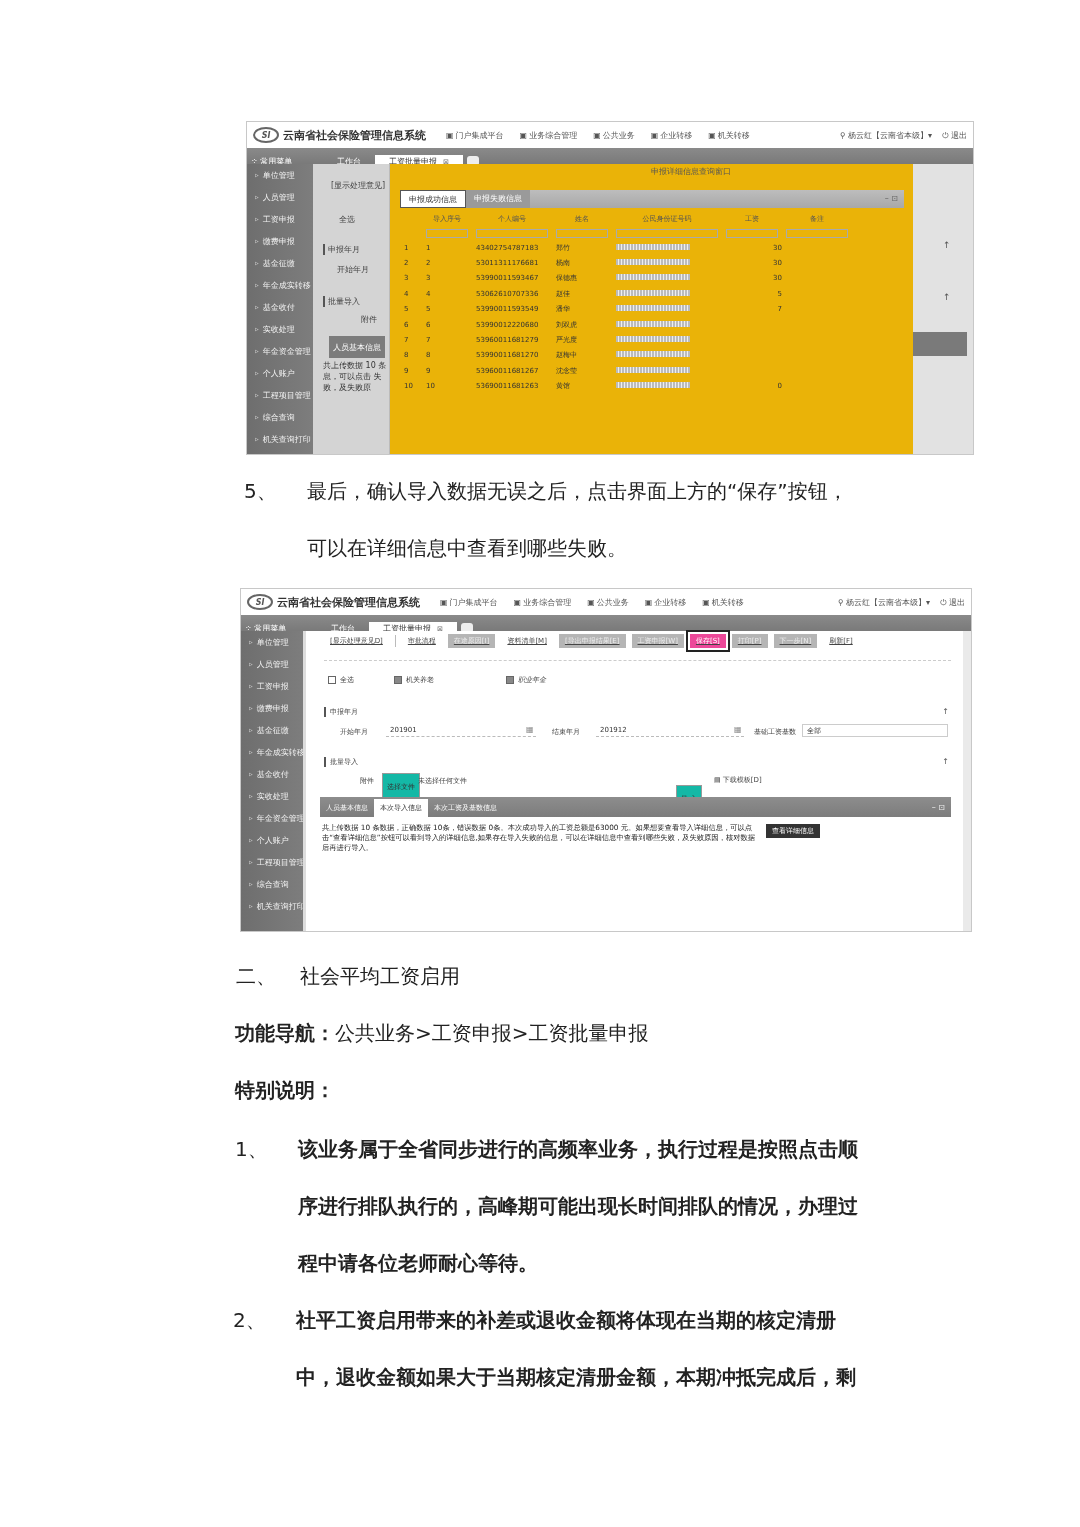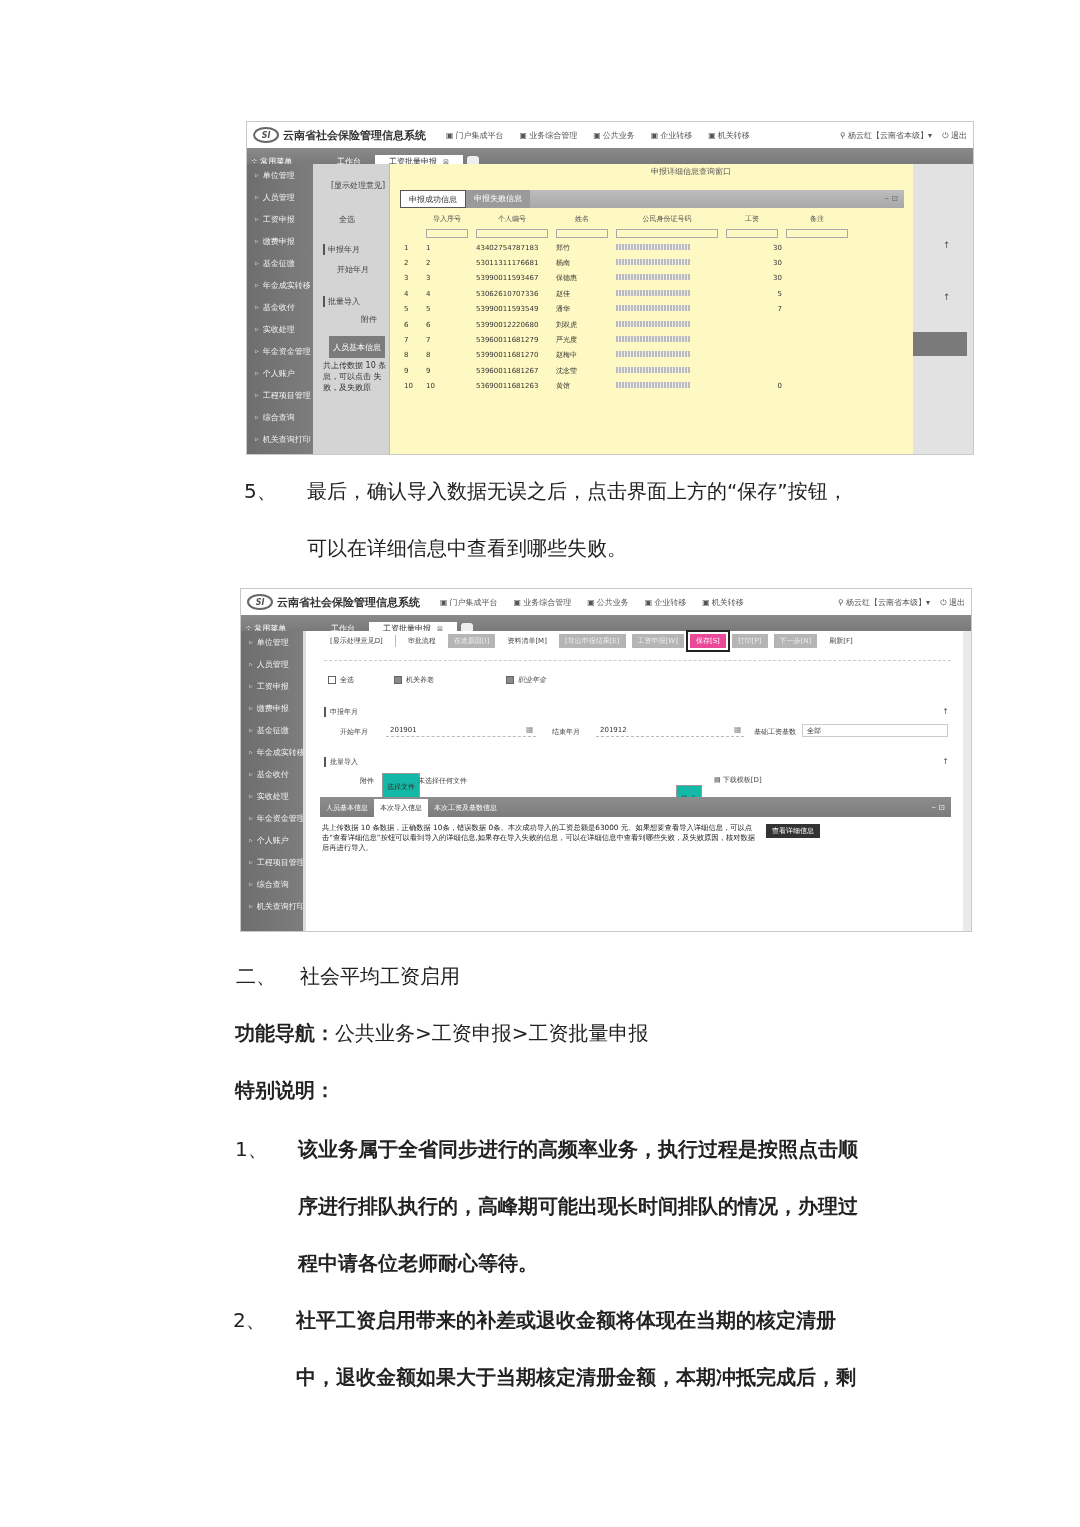--- a/index.html
+++ b/index.html
@@ -22,21 +22,21 @@
   .sidebar { position: absolute; left: 0; top: 42px; bottom: 0; width: 66px; background: linear-gradient(90deg,#6e6e6e,#7d7d7d); }
   .sidebar .item { height: 22px; font-size: 8px; color: #f2f2f2; display: flex; align-items: center; padding-left: 8px; white-space: nowrap; overflow: hidden; font-family: Liberation Mono, monospace; }
   .sidebar .item::before { content: "▷"; font-size: 6px; margin-right: 4px; color: #ddd; }
 
   
   #shot1 { left: 246px; top: 121px; width: 728px; height: 334px; }
   .bgpanel1 { position: absolute; left: 66px; top: 42px; width: 76px; bottom: 0; background: #d4d4d4; }
   .bgpanel1 .f { position: absolute; font-size: 8px; color: #444; }
   .bgpanel1 .btnlike { position: absolute; left: 16px; top: 172px; width: 56px; height: 22px; background: #7c7c7c; color: #fff; font-size: 8px; display: flex; align-items: center; justify-content: center; }
   .bgpanel1 .msg { position: absolute; left: 10px; top: 196px; width: 66px; font-size: 8px; line-height: 11px; color: #333; overflow: hidden; }
-  .modal { position: absolute; left: 142px; top: 42px; width: 604px; bottom: 0; background: #fef9c3; border-left: 1px solid #bbb; border-right: 1px solid #bbb; }
+  .modal { position: absolute; left: 142px; top: 42px; width: 604px; bottom: 0; background: #eab308; border-left: 1px solid #bbb; border-right: 1px solid #bbb; }
   .modal-title { position: absolute; left: 0; right: 0; top: 2px; text-align: center; font-size: 8px; color: #555; }
   .modal-close { position: absolute; right: 4px; top: 1px; width: 20px; height: 10px; background: #ccc; }
   .subtabs { position: absolute; left: 10px; top: 26px; width: 504px; height: 18px; background: linear-gradient(#bdbdbd,#a8a8a8); display: flex; }
   .subtabs .st { font-size: 8px; line-height: 18px; padding: 0 8px; color: #fff; }
   .subtabs .st.active { background: #fff; color: #333; border: 1px solid #555; }
   .subtabs .st.dim { background: #9a9a9a; }
   .subtabs .tools { margin-left: auto; font-size: 8px; color: #666; padding-right: 6px; line-height: 18px; }
   .grid1 { position: absolute; left: 10px; top: 48px; width: 500px; font-size: 7px; color: #333; }
   .grid1 .hdr, .grid1 .flt, .grid1 .row { display: grid; grid-template-columns: 22px 50px 80px 60px 110px 60px 70px; align-items: center; }
   .grid1 .hdr { height: 14px; color: #555; text-align: center; }
@@ -51,21 +51,21 @@
 
   
   .para { position: absolute; font-size: 20px; color: #222; white-space: nowrap; }
   .num { position: absolute; font-size: 20px; color: #222; }
   .bold { font-weight: bold; }
 
   
   #shot2 { left: 240px; top: 588px; width: 732px; height: 344px; }
   #shot2 .sidebar { top: 42px; width: 62px; }
   .main2 { position: absolute; left: 62px; top: 42px; right: 0; bottom: 0; background: #fff; border-left: 3px solid #ddd; }
-  .toolbar2 { position: absolute; left: 18px; top: 10px; right: 20px; height: 18px; display: flex; align-items: center; gap: 6px; font-size: 7px; color: #444; border-bottom: 1px dashed #ccc; padding-bottom: 19px; }
+  .toolbar2 { position: absolute; left: 18px; top: 10px; right: 20px; height: 18px; display: flex; align-items: center; gap: 6px; font-size: 7px; color: #444; border-bottom: 1px dashed #ccc; padding-bottom: 19px; text-decoration: underline; }
   .toolbar2 .tb { padding: 2px 6px; white-space: nowrap; }
   .toolbar2 .tb.disabled { background: #b5b5b5; color: #eee; }
   .toolbar2 .tb.save { background: #ec4899; color: #fff; outline: 2px solid #222; outline-offset: 2px; }
   .toolbar2 .sep { width: 1px; height: 12px; background: #bbb; }
   .cbrow { position: absolute; top: 44px; font-size: 7px; color: #444; display: flex; align-items: center; gap: 4px; }
   .cb { width: 8px; height: 8px; border: 1px solid #666; display: inline-block; }
   .cb.checked { background: #888; }
   .section-lbl { position: absolute; font-size: 7px; color: #444; border-left: 2px solid #555; padding-left: 4px; }
   .field-lbl { position: absolute; font-size: 7px; color: #444; }
   .field-input { position: absolute; height: 13px; border-bottom: 1px dashed #bbb; font-size: 7px; color: #333; padding-left: 4px; line-height: 13px; }

